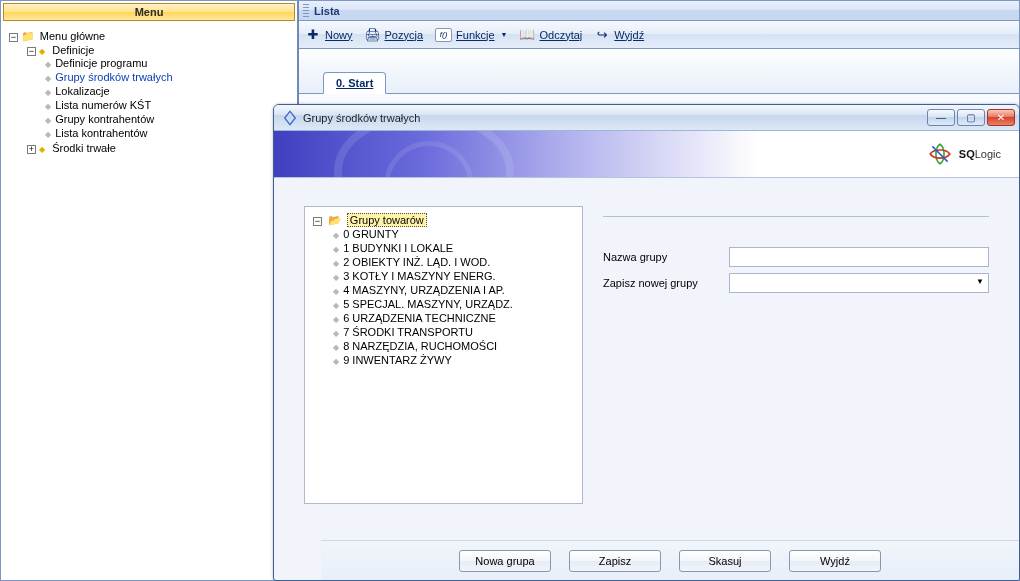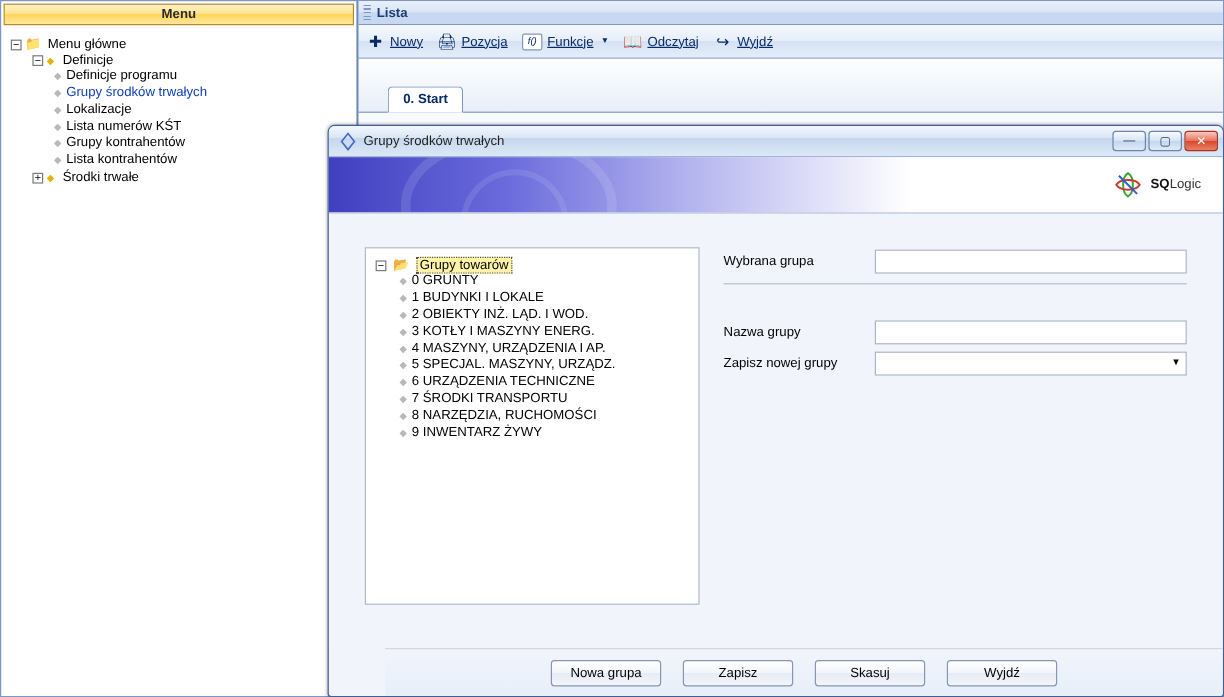--- a/index.html
+++ b/index.html
@@ -119,21 +119,21 @@
         <span class="tb-ico">📖</span>
         <span class="txt">Odczytaj</span>
       </div>
       <div class="tb-item">
         <span class="tb-ico">↪</span>
         <span class="txt">Wyjdź</span>
       </div>
     </div>
     <div class="tabstrip">
       <div class="tab">
-        <span style="">0. Start</span>
+        <span style="text-decoration:underline;">0. Start</span>
       </div>
     </div>
     <div class="workarea"></div>
   </div>
 
 </div>
 
 <div class="modal">
   <div class="modal-titlebar">
     <span class="mt-ico">
@@ -176,24 +176,20 @@
               <li><span class="diam-gray">◆</span><span>5 SPECJAL. MASZYNY, URZĄDZ.</span></li>
               <li><span class="diam-gray">◆</span><span>6 URZĄDZENIA TECHNICZNE</span></li>
               <li><span class="diam-gray">◆</span><span>7 ŚRODKI TRANSPORTU</span></li>
               <li><span class="diam-gray">◆</span><span>8 NARZĘDZIA, RUCHOMOŚCI</span></li>
               <li><span class="diam-gray">◆</span><span>9 INWENTARZ ŻYWY</span></li>
             </ul>
         </li>
       </ul>
     </div>
     <div class="form-area">
-      <div class="form-row">
-        <label>Wybrana grupa</label>
-        <div class="txtbox"></div>
-      </div>
       <div class="hr"></div>
       <div class="form-row">
         <label>Nazwa grupy</label>
         <div class="txtbox"></div>
       </div>
       <div class="form-row">
         <label>Zapisz nowej grupy</label>
         <div class="combo">
             <span class="caret">▼</span>
           </div>

